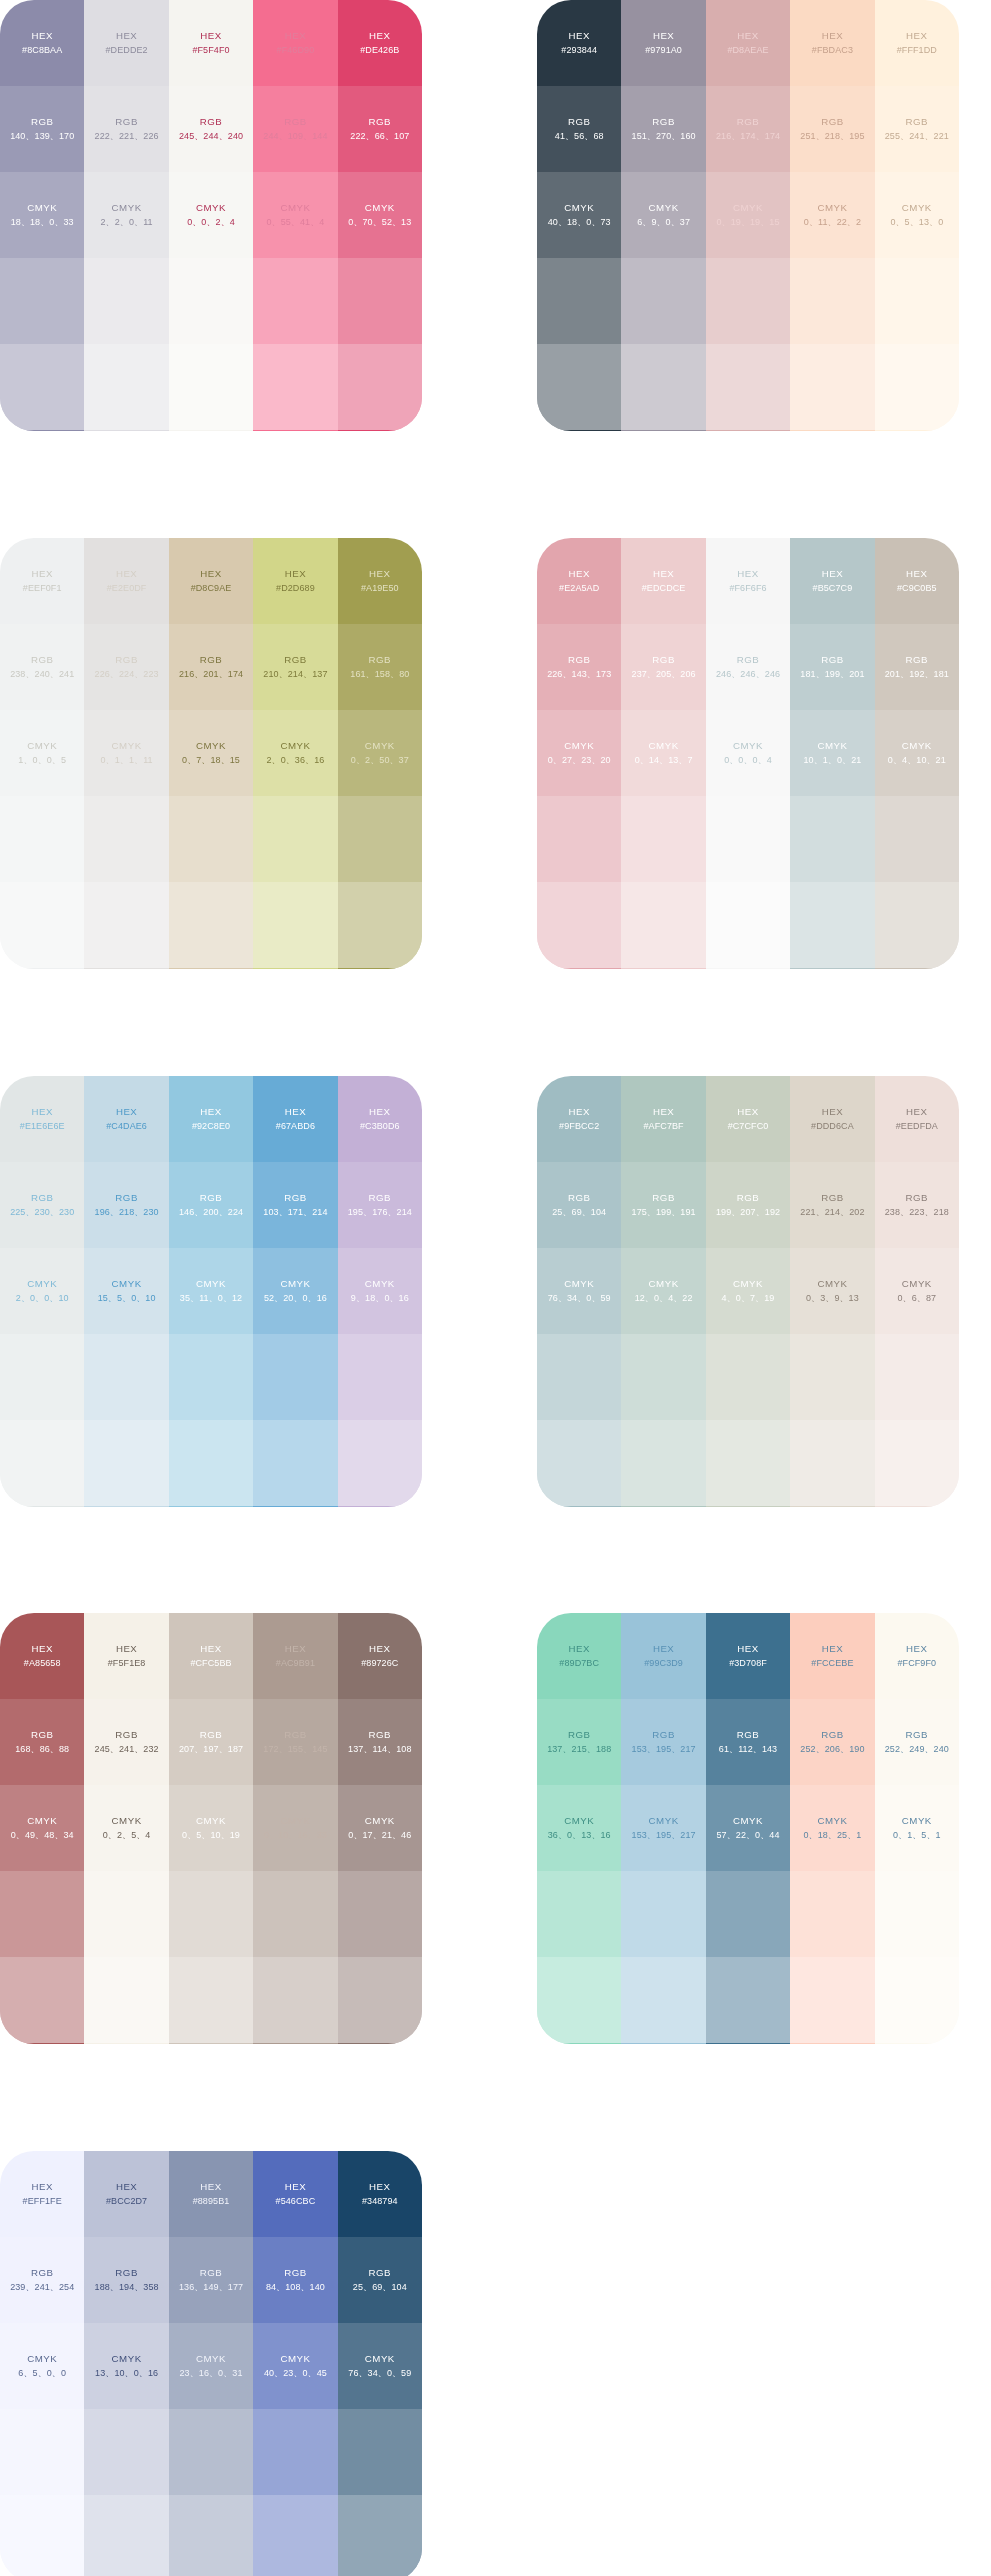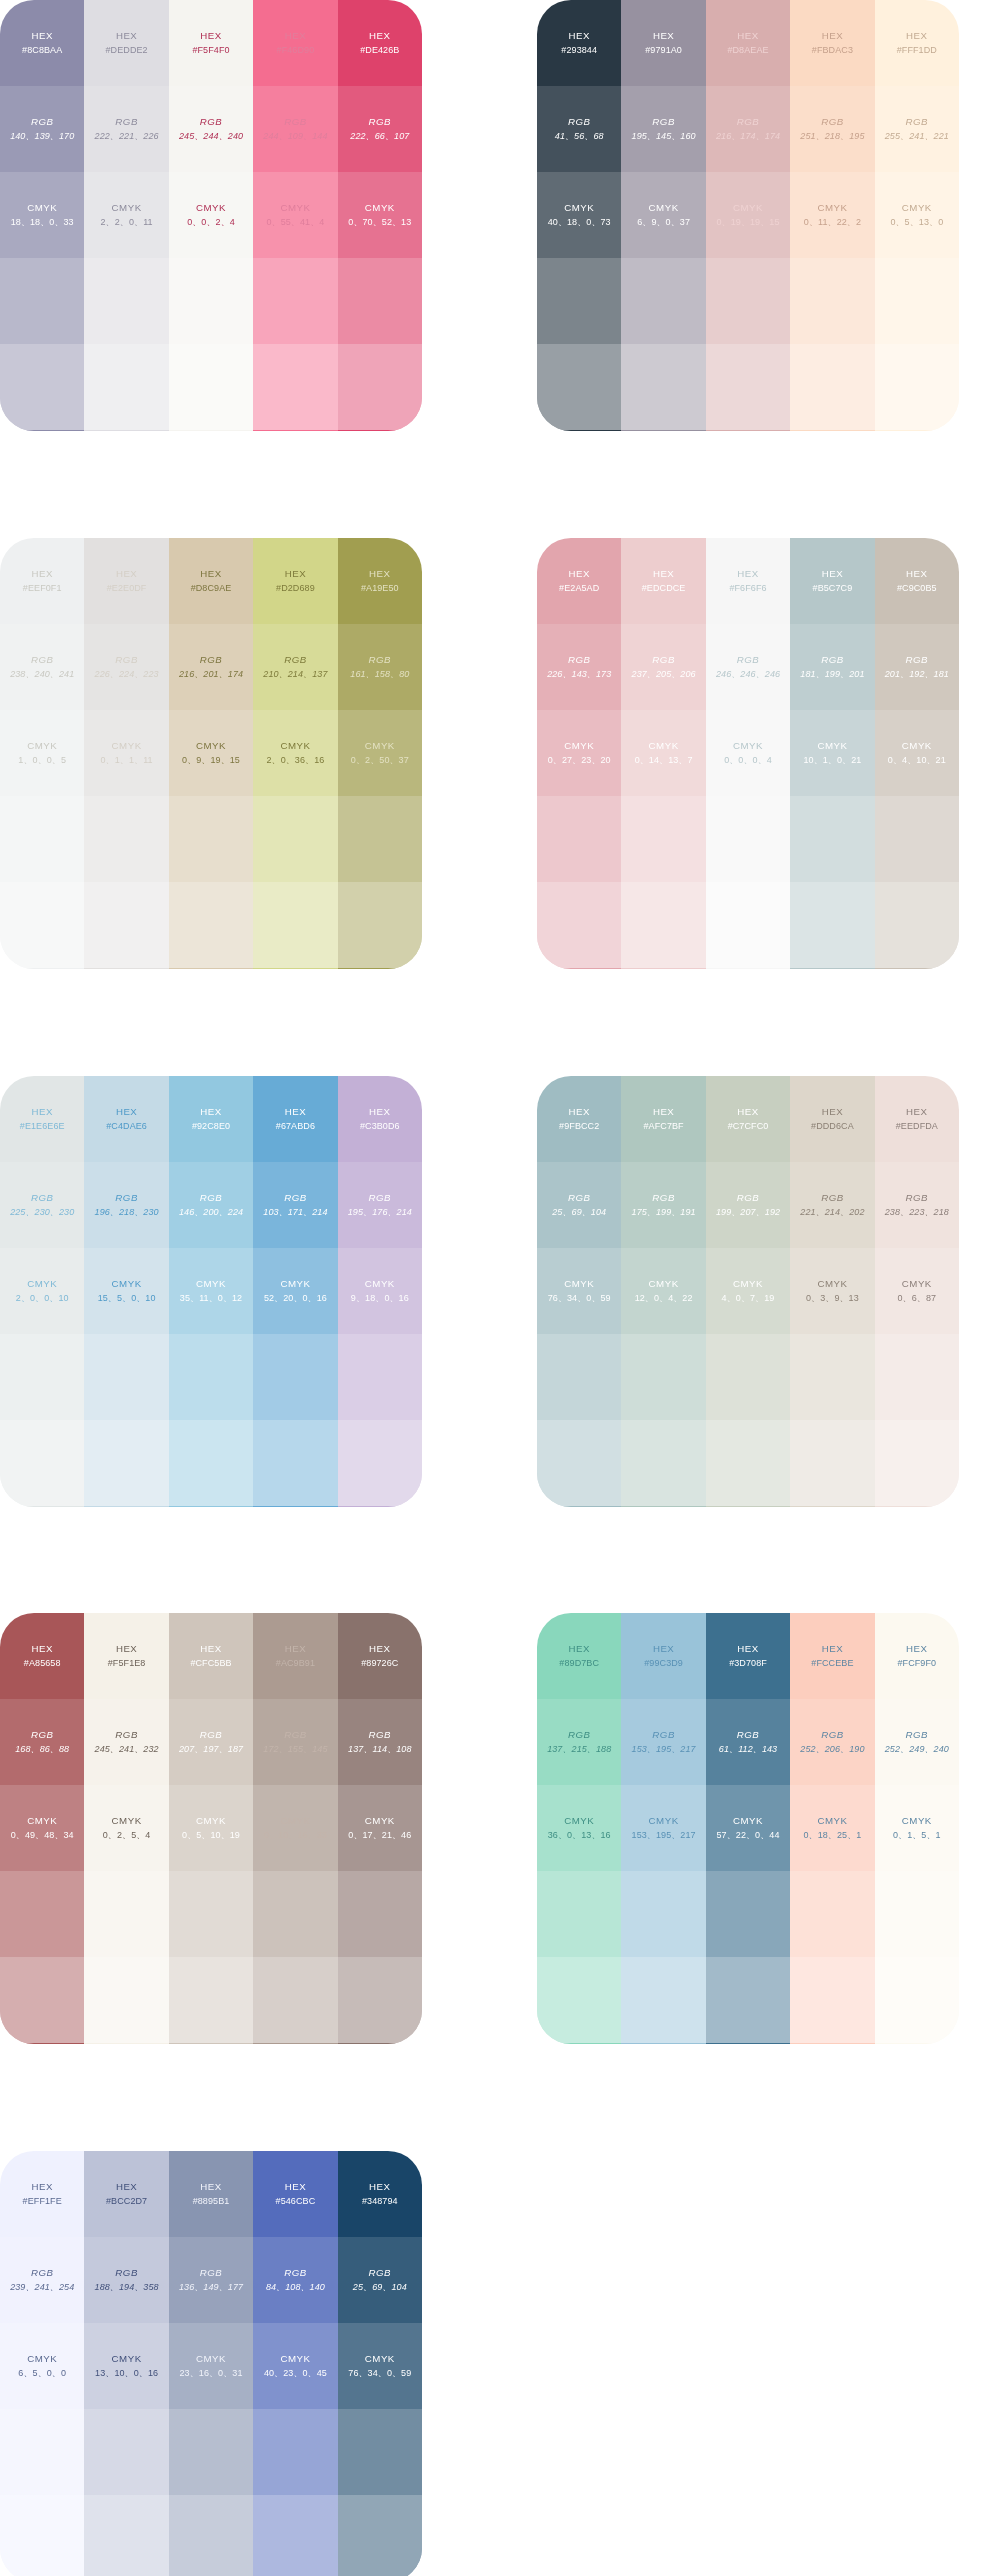--- a/index.html
+++ b/index.html
@@ -54,21 +54,21 @@
   .cell .v {
     font-size: 9px;
     letter-spacing: 0.1px;
     font-weight: 400;
     white-space: nowrap;
   }
   .band { height: 86px; width: 100%; }
 
   
   .t0 { background: rgba(255,255,255,0.00); }
-  .t1 { background: rgba(255,255,255,0.13); font-style: italic; }
+  .t1 { background: rgba(255,255,255,0.13); }
   .t2 { background: rgba(255,255,255,0.26); }
   .t3 { background: rgba(255,255,255,0.39); }
   .t4 { background: rgba(255,255,255,0.52); }
 </style>
 </head>
 <body>
 
 <div class="sheet" id="sheet">
     <div class="palette" style="left: 0px; top: 0px;">
       <div class="swatch" style="background: rgb(140, 139, 170);">
@@ -169,21 +169,21 @@
         <div class="band t3"></div>
         <div class="band t4"></div>
       </div>
       <div class="swatch" style="background: rgb(151, 145, 160);">
         <div class="cell t0" style="color: rgb(255, 255, 255);">
           <div class="k">HEX</div>
           <div class="v">#9791A0</div>
         </div>
         <div class="cell t1" style="color: rgb(255, 255, 255);">
           <div class="k">RGB</div>
-          <div class="v">195、145、160</div>
+          <div class="v">151、270、160</div>
         </div>
         <div class="cell t2" style="color: rgb(255, 255, 255);">
           <div class="k">CMYK</div>
           <div class="v">6、9、0、37</div>
         </div>
         <div class="band t3"></div>
         <div class="band t4"></div>
       </div>
       <div class="swatch" style="background: rgb(216, 174, 174);">
         <div class="cell t0" style="color: rgb(239, 210, 210);">
@@ -271,21 +271,21 @@
         <div class="cell t0" style="color: rgb(126, 118, 64);">
           <div class="k">HEX</div>
           <div class="v">#D8C9AE</div>
         </div>
         <div class="cell t1" style="color: rgb(126, 118, 64);">
           <div class="k">RGB</div>
           <div class="v">216、201、174</div>
         </div>
         <div class="cell t2" style="color: rgb(126, 118, 64);">
           <div class="k">CMYK</div>
-          <div class="v">0、9、19、15</div>
+          <div class="v">0、7、18、15</div>
         </div>
         <div class="band t3"></div>
         <div class="band t4"></div>
       </div>
       <div class="swatch" style="background: rgb(210, 214, 137);">
         <div class="cell t0" style="color: rgb(126, 123, 59);">
           <div class="k">HEX</div>
           <div class="v">#D2D689</div>
         </div>
         <div class="cell t1" style="color: rgb(126, 123, 59);">

